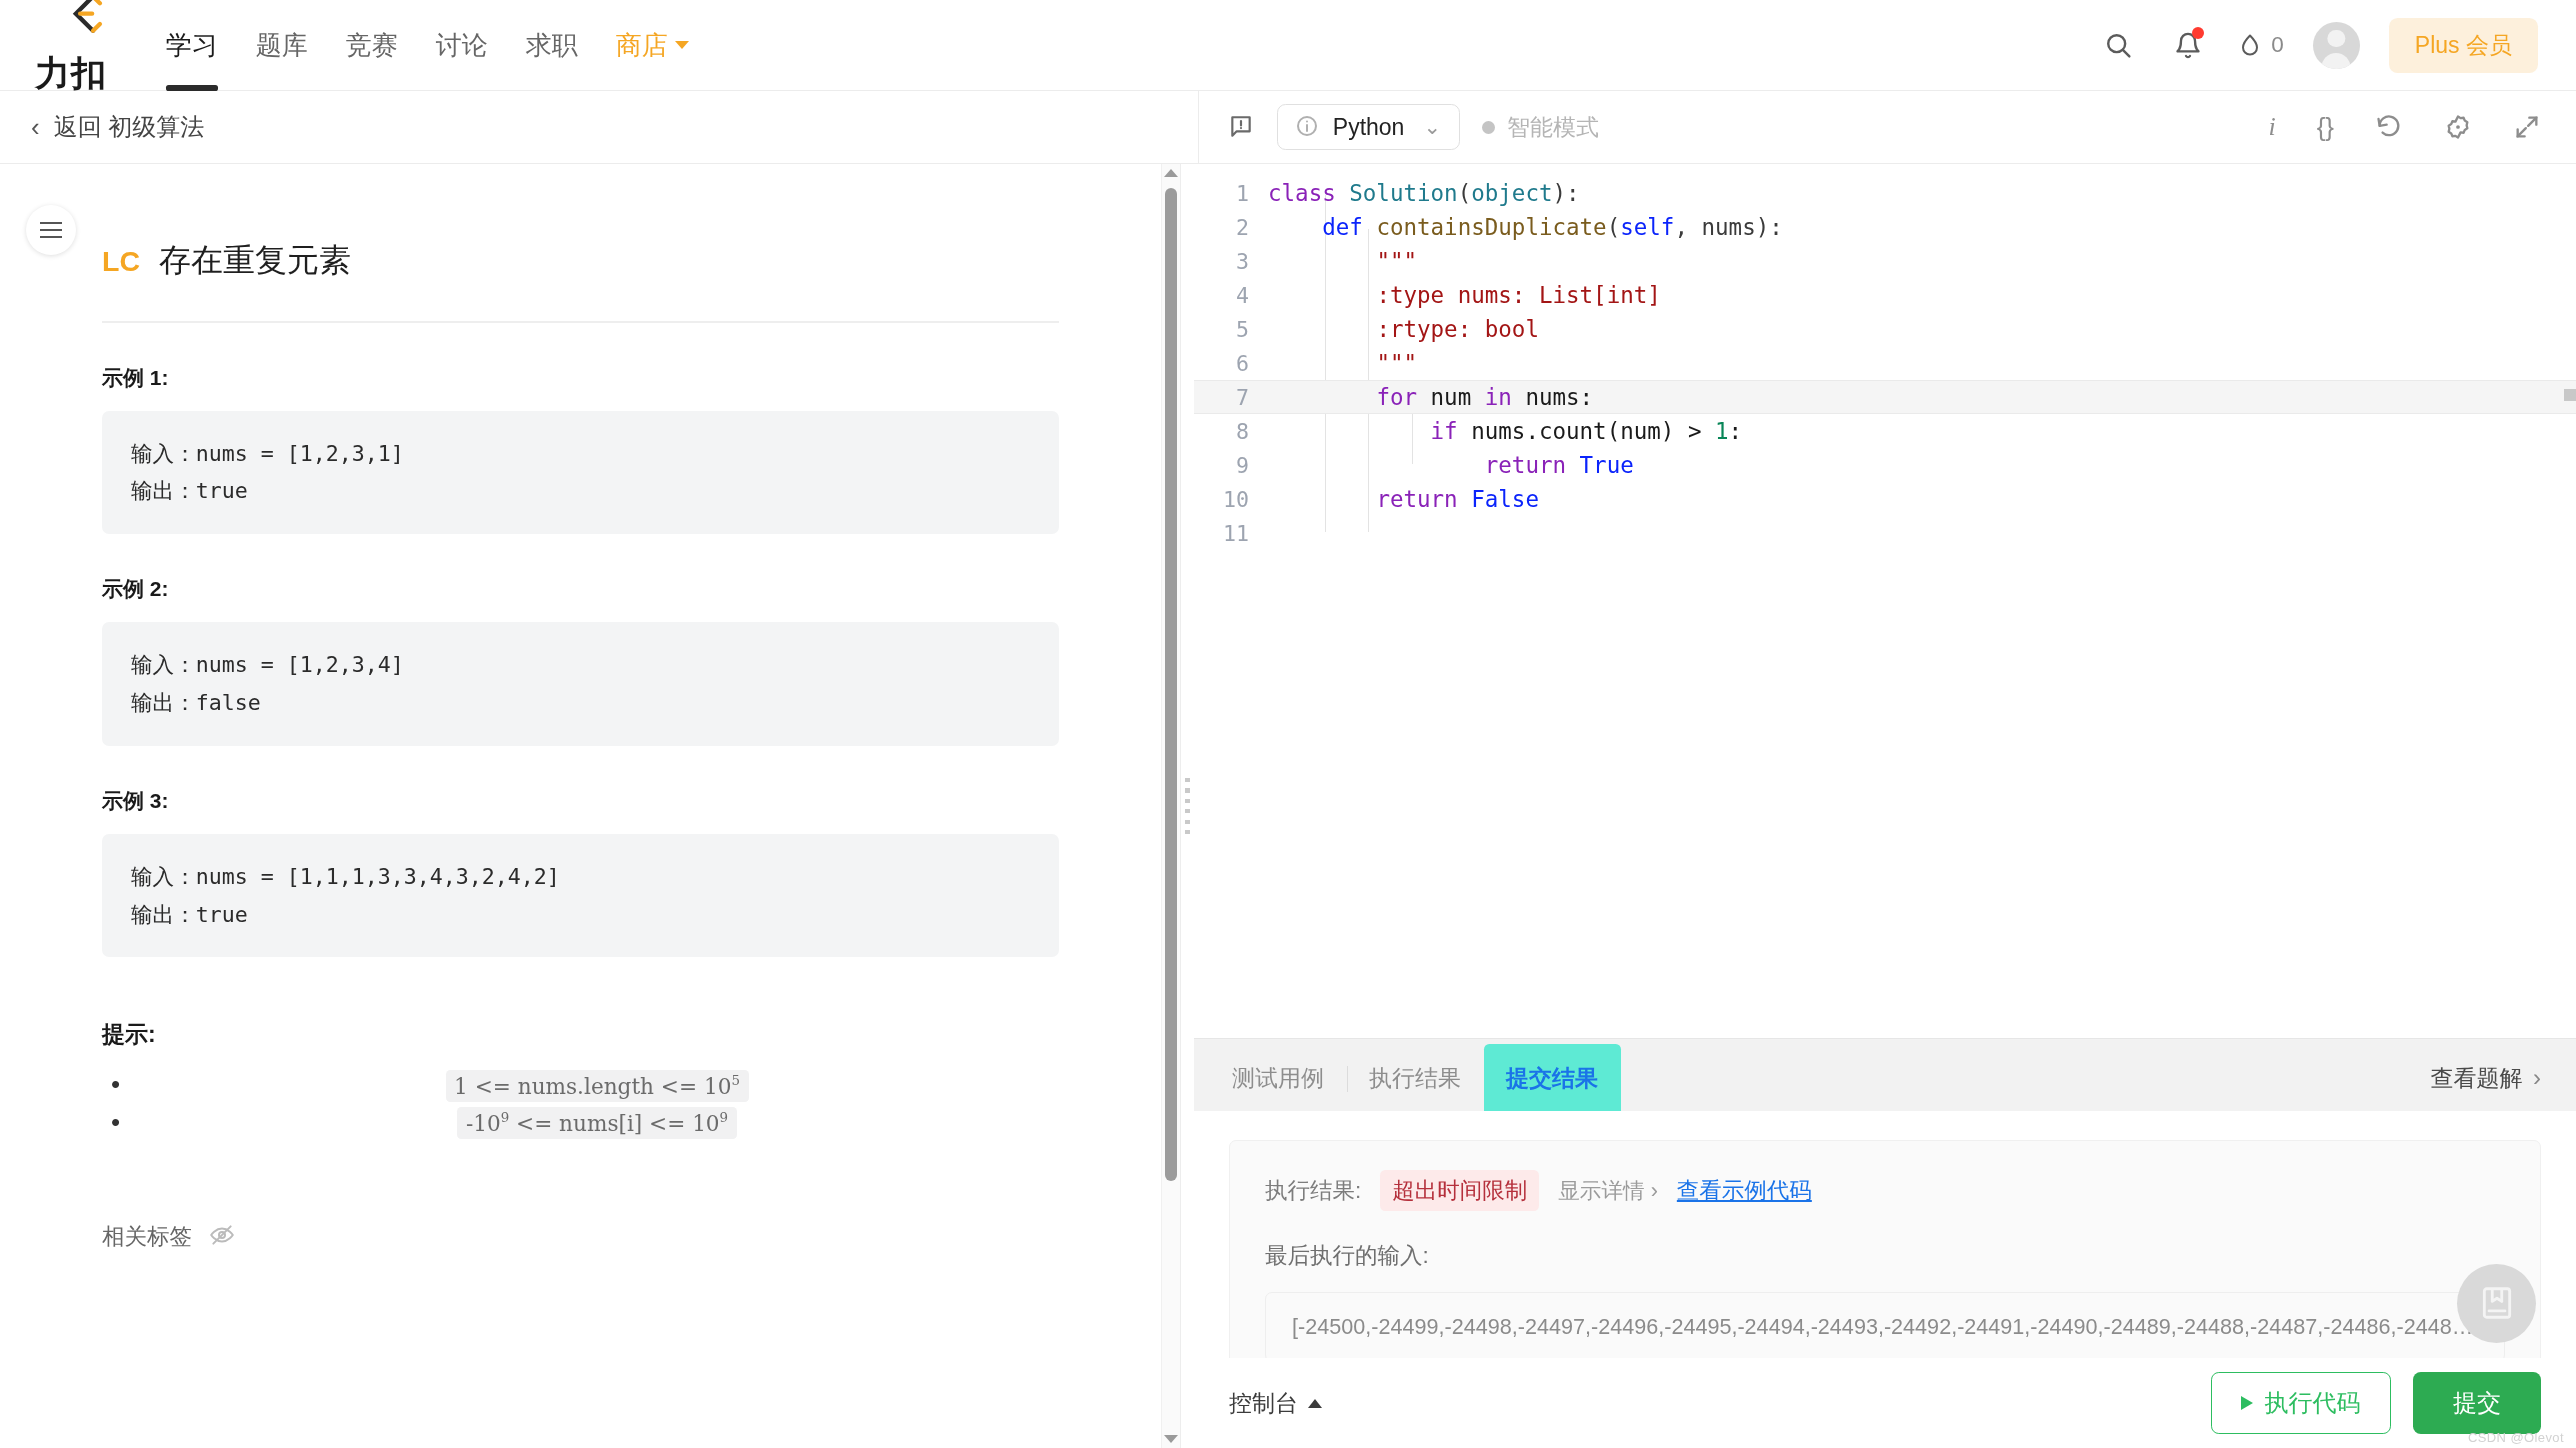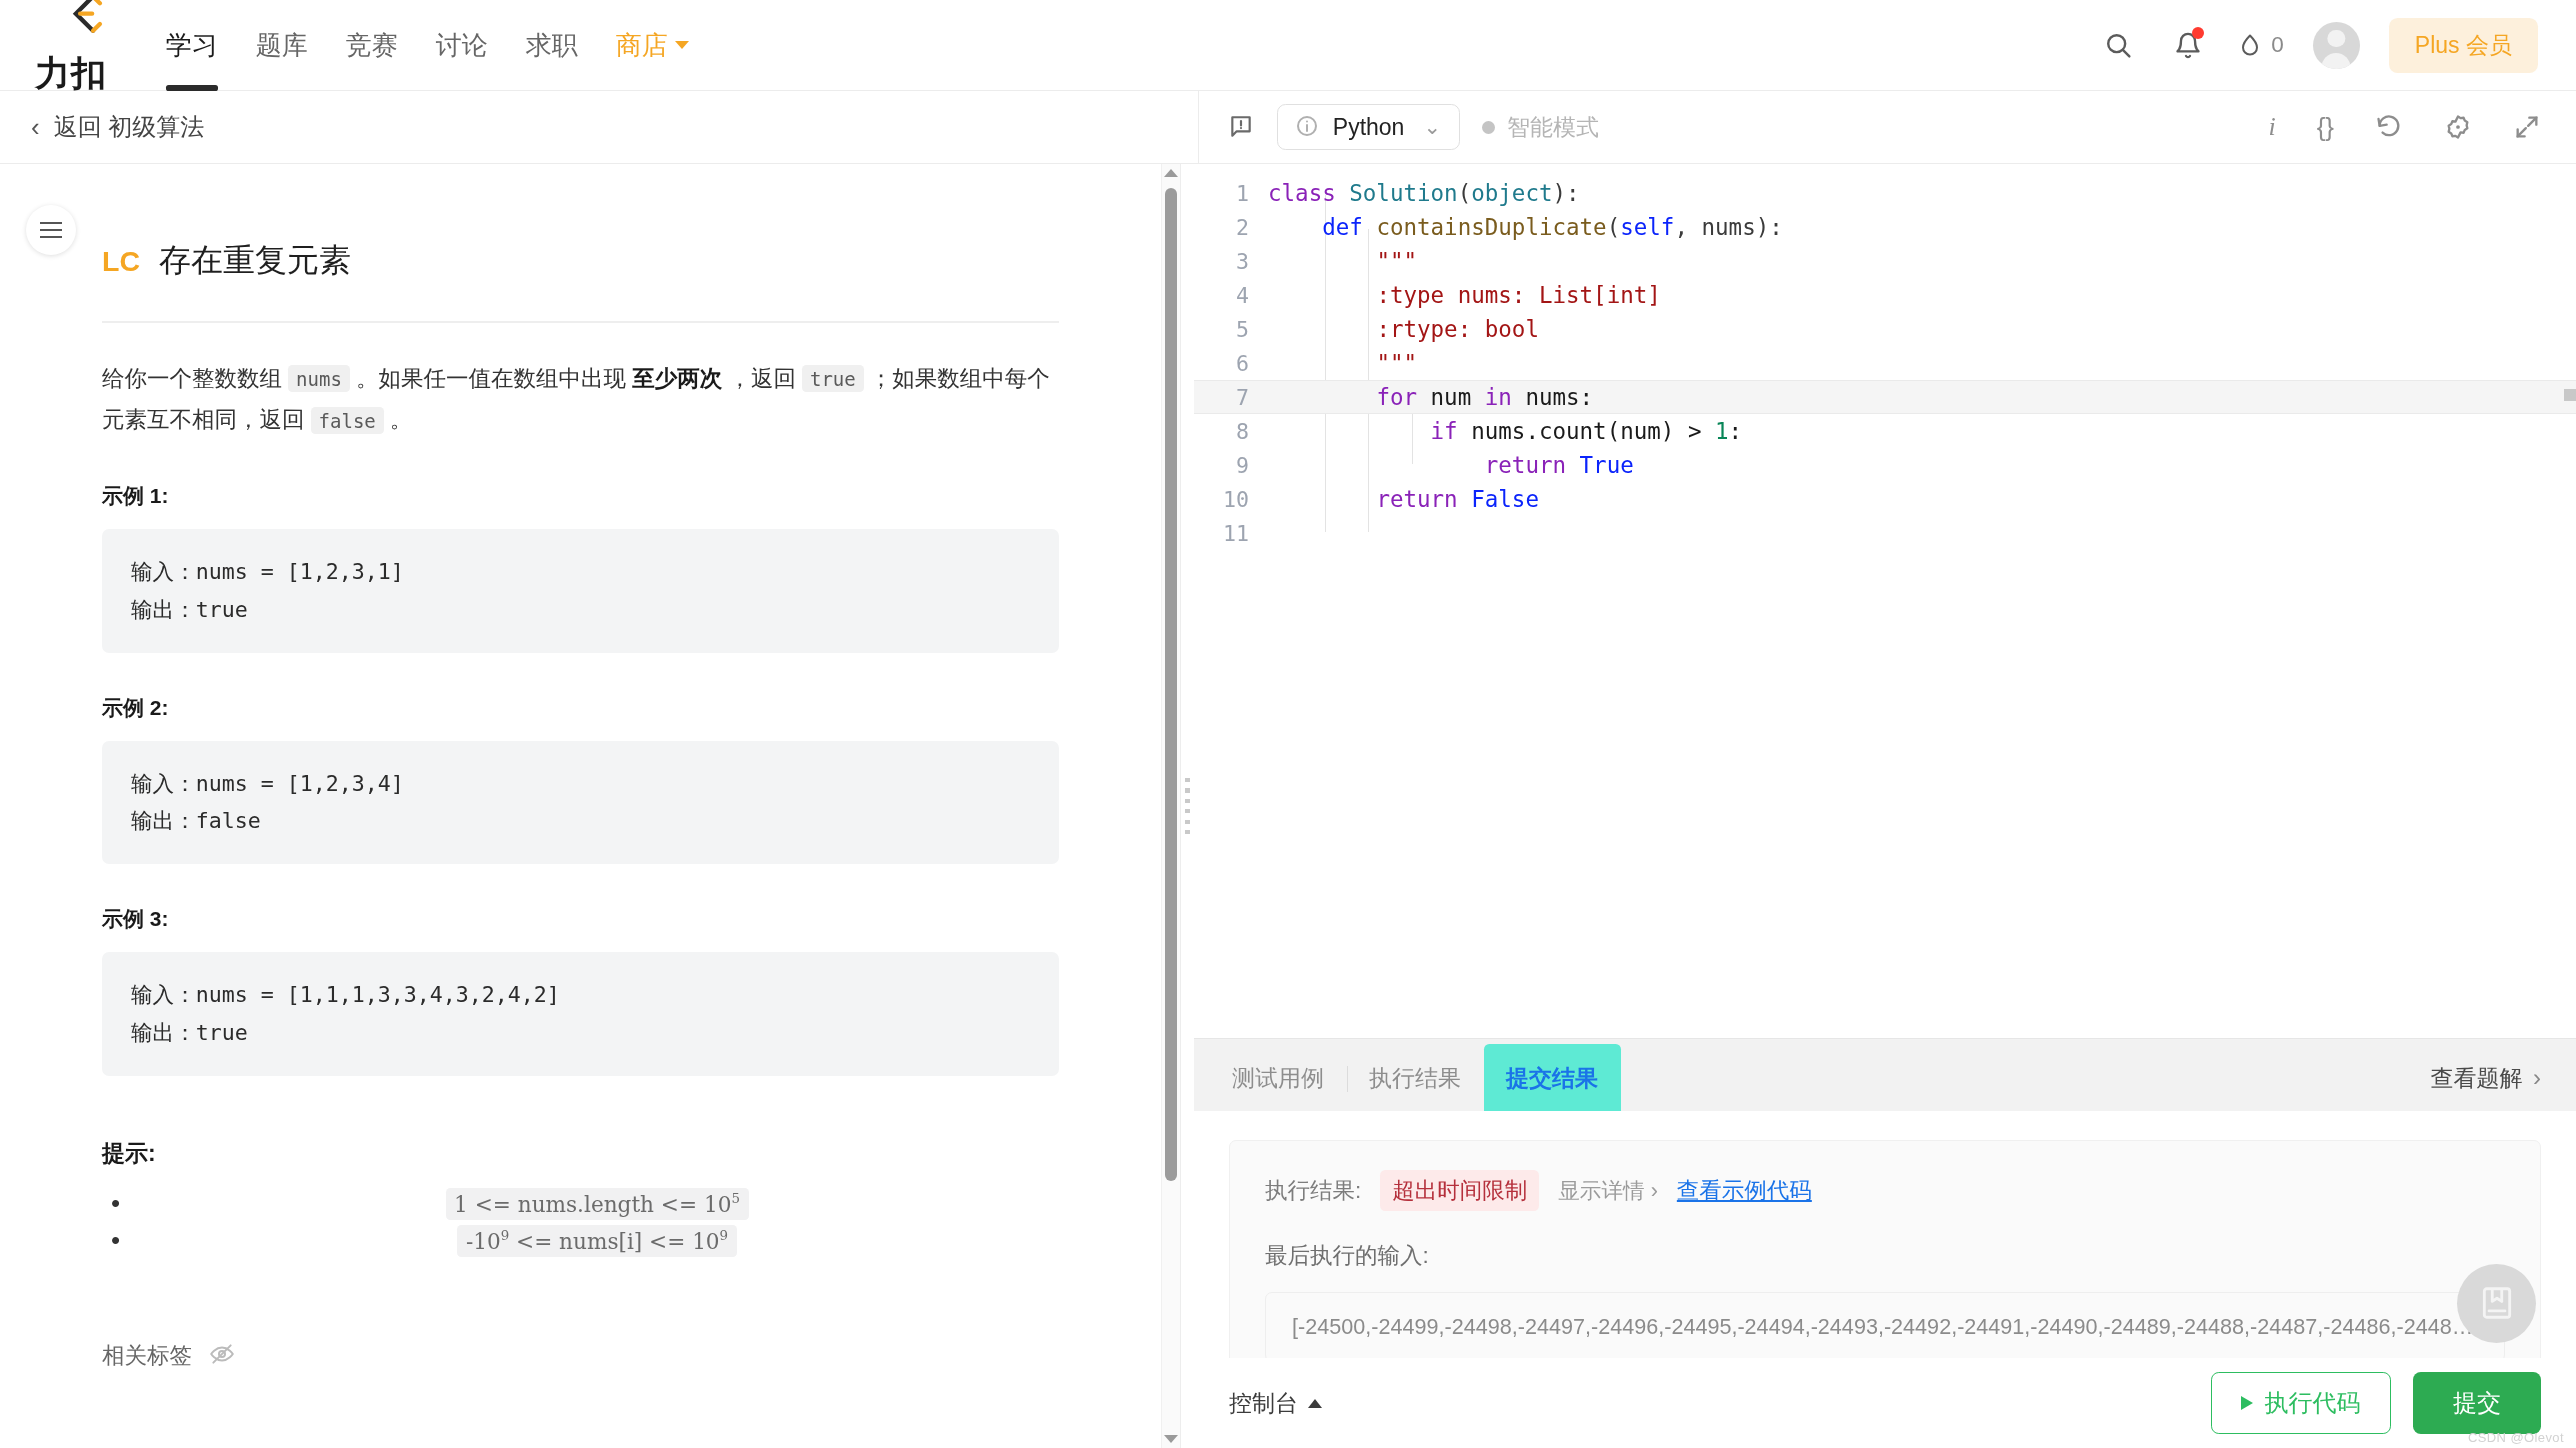--- a/index.html
+++ b/index.html
@@ -326,23 +326,20 @@
           <span></span>
         </div>
       <div class="left-scroll">
         <div class="content">
           <div class="title-row">
             <span class="lc-tag">LC</span>
             <span class="prob-title">存在重复元素</span>
           </div>
           <div class="divider"></div>
 
-          <div class="desc">
-            <span>给你一个整数数组 </span><code class="inline">nums</code><span> 。如果任一值在数组中出现 </span><b>至少两次</b><span> ，返回 </span><code class="inline">true</code><span> ；如果数组中每个元素互不相同，返回 </span><code class="inline">false</code><span> 。</span>
-          </div>
 
           <div class="ex-title">示例 1:</div>
           <div class="ex-block">输入：nums = [1,2,3,1]
 输出：true</div>
 
           <div class="ex-title">示例 2:</div>
           <div class="ex-block">输入：nums = [1,2,3,4]
 输出：false</div>
 
           <div class="ex-title">示例 3:</div>

